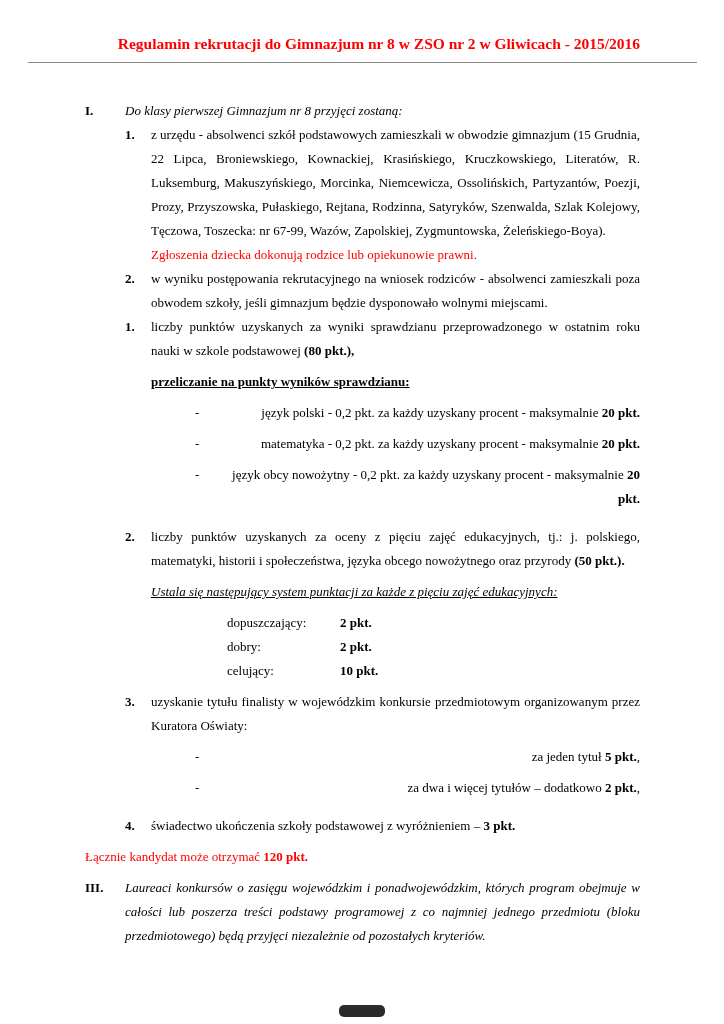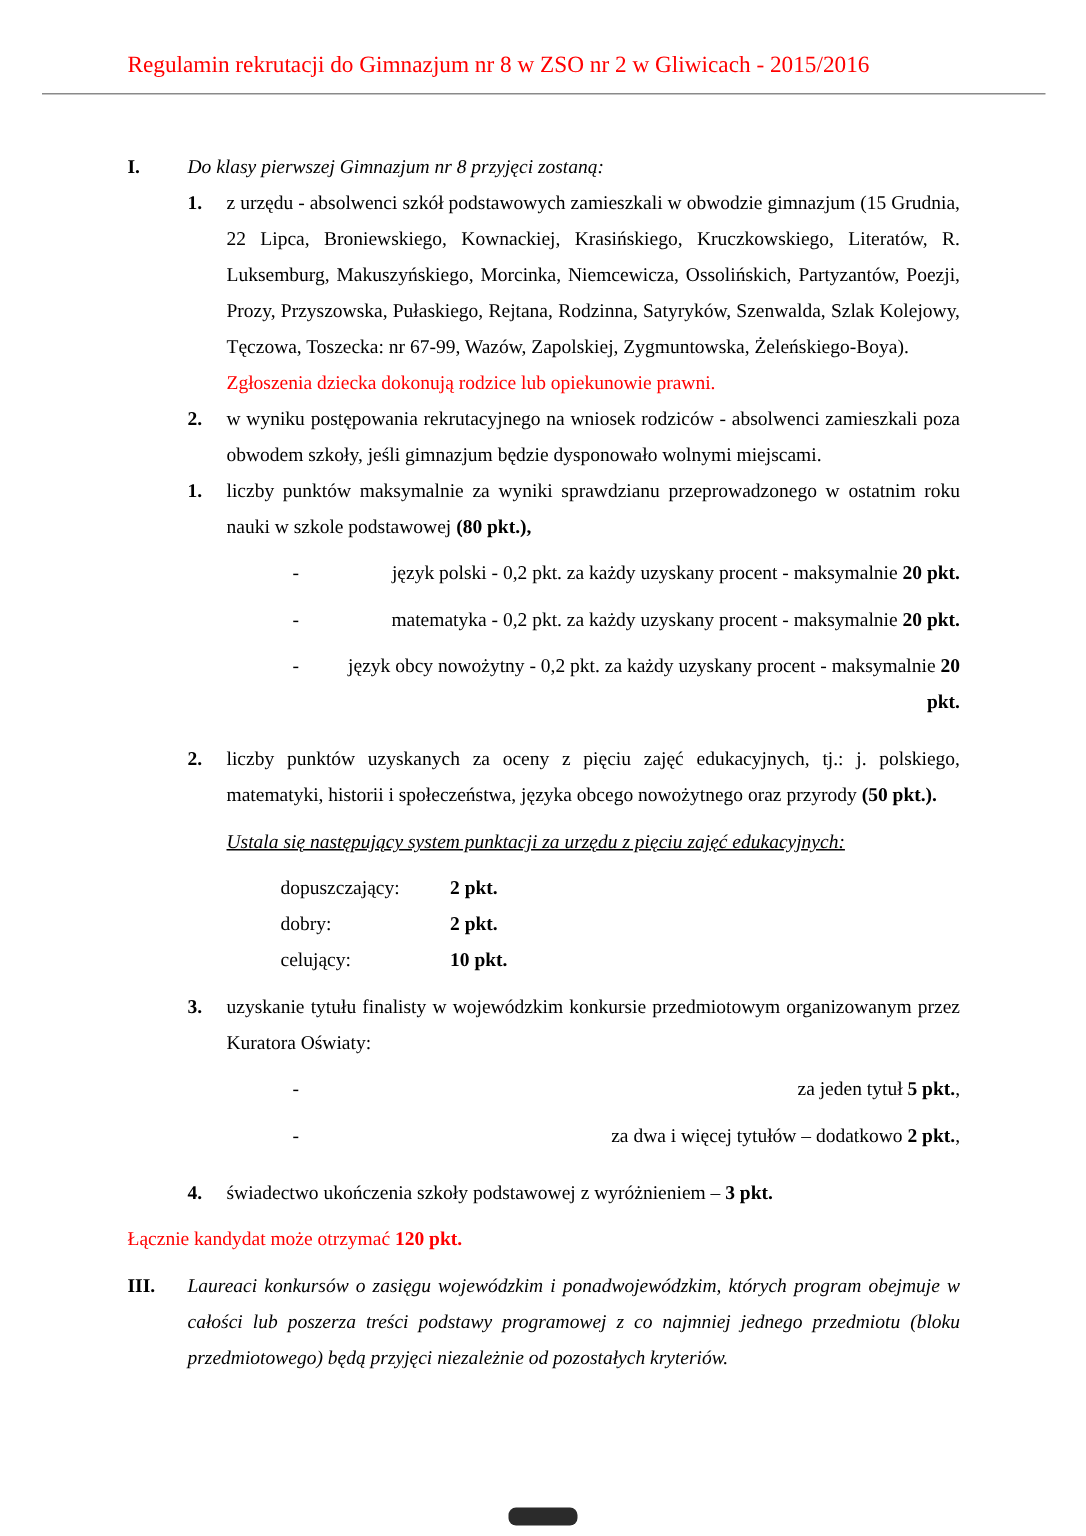--- a/index.html
+++ b/index.html
@@ -13,22 +13,22 @@
     position: relative;
     width: 724px;
     height: 1024px;
     background: #ffffff;
     padding: 34px 84px 0 85px;
     overflow: hidden;
   }
   .title {
     color: var(--accent-red, #ff0000);
     font-size: 15.5px;
-    font-weight: normal;
-    text-align: left;
+    font-weight: bold;
+    text-align: right;
     line-height: 20px;
   }
   .title-rule {
     border: none;
     border-top: 1px solid var(--rule-gray, #8a8a8a);
     height: 0;
     margin: 8px -57px 0 -57px;
   }
   .content {
     margin-top: 36px;
@@ -58,21 +58,21 @@
   }
   .subheading-italic {
     font-style: italic;
     text-decoration: underline;
     margin: 7px 0;
   }
   .bullet { display: flex; margin: 7px 0; }
   .dash { width: 27px; flex-shrink: 0; margin-left: 44px; }
   .bullet-text { flex: 1; min-width: 0; text-align: right; }
   .grades { margin-left: 36px; }
-  .grade-row { display: flex; }
+  .grade-row { display: flex; margin-left: 40px; }
   .grade-label { width: 113px; flex-shrink: 0; }
   .grade-points { font-weight: bold; }
   b { font-weight: bold; }
   .total-note {
     color: var(--accent-red, #ff0000);
     margin: 7px 0;
   }
   .mt { margin-top: 7px; }
   .footer-marker {
     position: absolute;
@@ -114,41 +114,42 @@
       <span class="num">2.</span>
       <div class="item-body">
         <p class="just">w wyniku postępowania rekrutacyjnego na wniosek rodziców - absolwenci zamieszkali poza obwodem szkoły, jeśli gimnazjum będzie dysponowało wolnymi miejscami.</p>
       </div>
     </div>
 
 
     <div class="row item">
       <span class="num">1.</span>
       <div class="item-body">
-        <p class="just"><span>liczby punktów maksymalnie za wyniki sprawdzianu przeprowadzonego w ostatnim roku nauki w szkole podstawowej </span><b>(80 pkt.),</b></p>
+        <p class="just"><span>liczby punktów uzyskanych za wyniki sprawdzianu przeprowadzonego w ostatnim roku nauki w szkole podstawowej </span><b>(80 pkt.),</b></p>
+        <p class="subheading-bold">przeliczanie na punkty wyników sprawdzianu:</p>
         <div class="bullet">
           <span class="dash">-</span>
           <p class="bullet-text"><span>język polski - 0,2 pkt. za każdy uzyskany procent - maksymalnie </span><b>20 pkt.</b></p>
         </div>
         <div class="bullet">
           <span class="dash">-</span>
           <p class="bullet-text"><span>matematyka - 0,2 pkt. za każdy uzyskany procent - maksymalnie </span><b>20 pkt.</b></p>
         </div>
         <div class="bullet">
           <span class="dash">-</span>
           <p class="bullet-text"><span>język obcy nowożytny - 0,2 pkt. za każdy uzyskany procent - maksymalnie </span><b>20 pkt.</b></p>
         </div>
       </div>
     </div>
 
     <div class="row item mt">
       <span class="num">2.</span>
       <div class="item-body">
         <p class="just"><span>liczby punktów uzyskanych za oceny z pięciu zajęć edukacyjnych, tj.: j. polskiego, matematyki, historii i społeczeństwa, języka obcego nowożytnego oraz przyrody </span><b>(50 pkt.).</b></p>
-        <p class="subheading-italic">Ustala się następujący system punktacji za urzędu z pięciu zajęć edukacyjnych:</p>
+        <p class="subheading-italic">Ustala się następujący system punktacji za każde z pięciu zajęć edukacyjnych:</p>
         <div class="grades">
           <div class="grade-row">
             <span class="grade-label">dopuszczający:</span>
             <span class="grade-points">2 pkt.</span>
           </div>
           <div class="grade-row">
             <span class="grade-label">dobry:</span>
             <span class="grade-points">2 pkt.</span>
           </div>
           <div class="grade-row">

